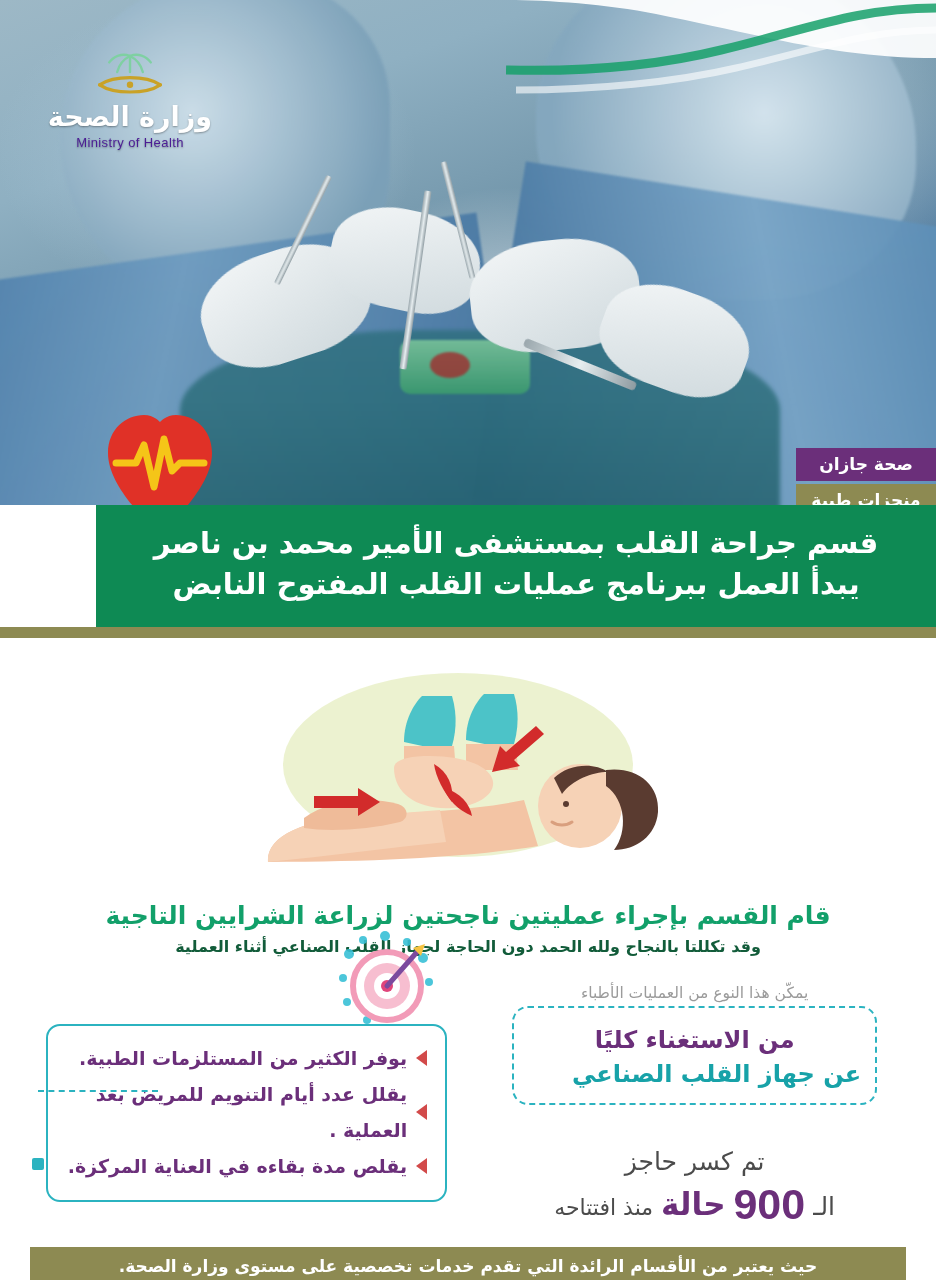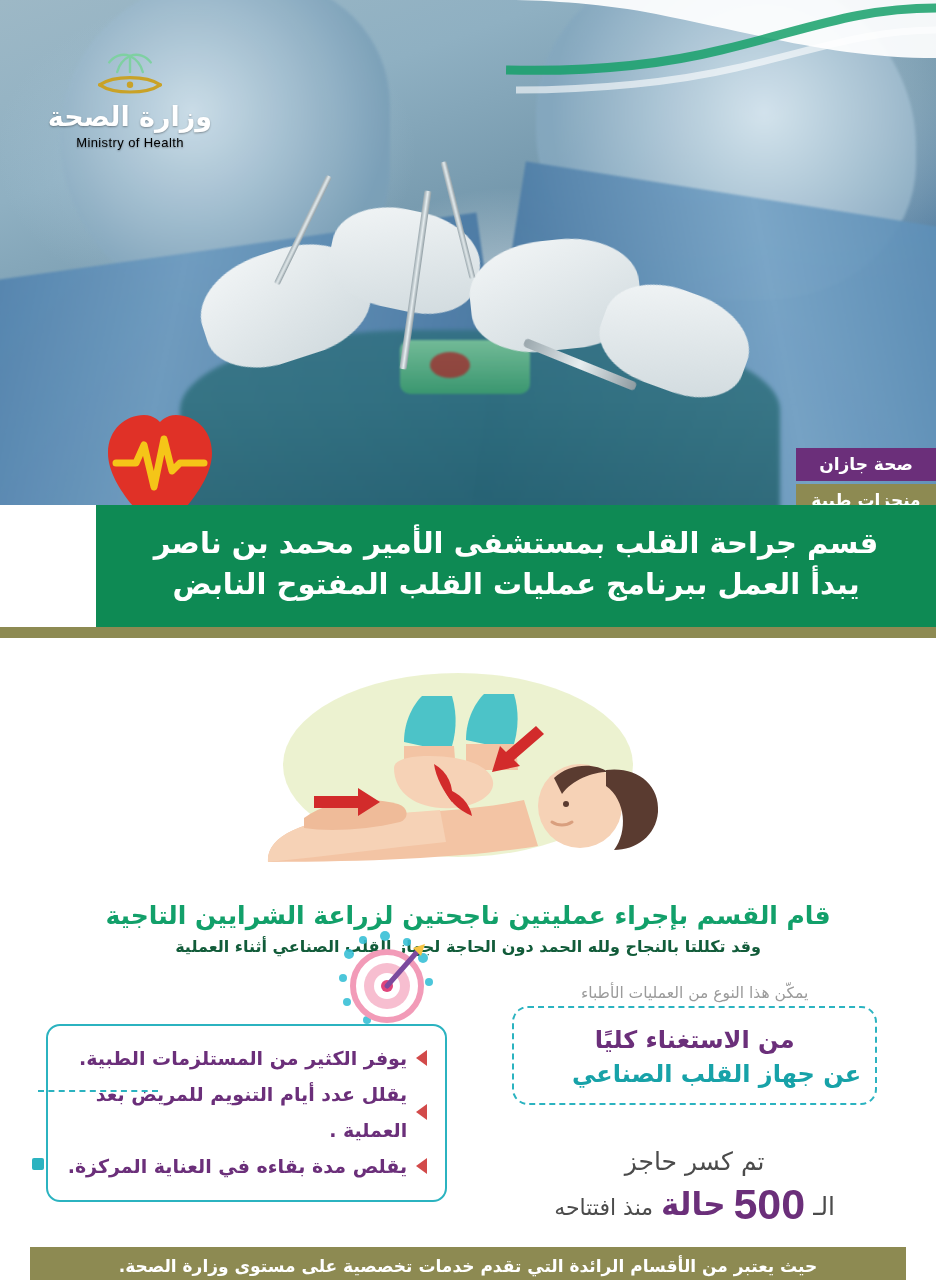--- a/index.html
+++ b/index.html
@@ -123,21 +123,21 @@
     color: #ffffff;
     text-align: center;
   }
   .logo-mark { width: 96px; height: 48px; margin: 0 auto 6px; display:block; }
   .logo-ar {
     font-size: 27px; font-weight: bold; letter-spacing: .5px;
     color: #ffffff; line-height: 1.1;
     text-shadow: 0 1px 2px rgba(0,0,0,.35);
   }
   .logo-en {
-    font-size: 13px; color: #000000; margin-top: 3px; letter-spacing: .4px;
+    font-size: 13px; color: #4c1d95; margin-top: 3px; letter-spacing: .4px;
     text-shadow: 0 1px 2px rgba(0,0,0,.35);
     font-family: "Liberation Sans", sans-serif;
   }
 
   
   .tags {
     position: absolute; left: 0; top: 408px; width: 100%;
   }
   .tag {
     display: block;
@@ -431,21 +431,21 @@
         <div class="pre-line">يمكّن هذا النوع من العمليات الأطباء</div>
         <div class="dashed-box">
           <div class="big-purple">من الاستغناء كليًا</div>
           <div class="big-teal">عن جهاز القلب الصناعي</div>
         </div>
 
         <div class="stat">
           <div class="stat-l1">تم كسر حاجز</div>
           <div class="stat-l2">
             <span>الـ</span>
-            <span class="stat-num">500</span>
+            <span class="stat-num">900</span>
             <span class="stat-word">حالة</span>
             <span class="stat-since">منذ افتتاحه</span>
           </div>
         </div>
       </div>
 
       <div class="col-left">
         <div class="target-wrap">
           <svg width="112" height="112" viewBox="0 0 112 112" xmlns="http://www.w3.org/2000/svg">
             <g fill="#39c0d6" opacity="0.9">

